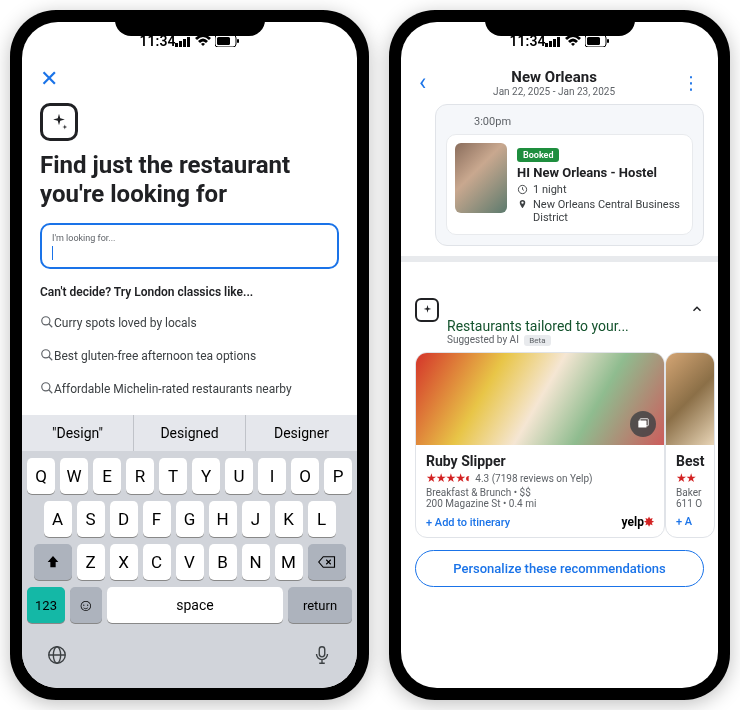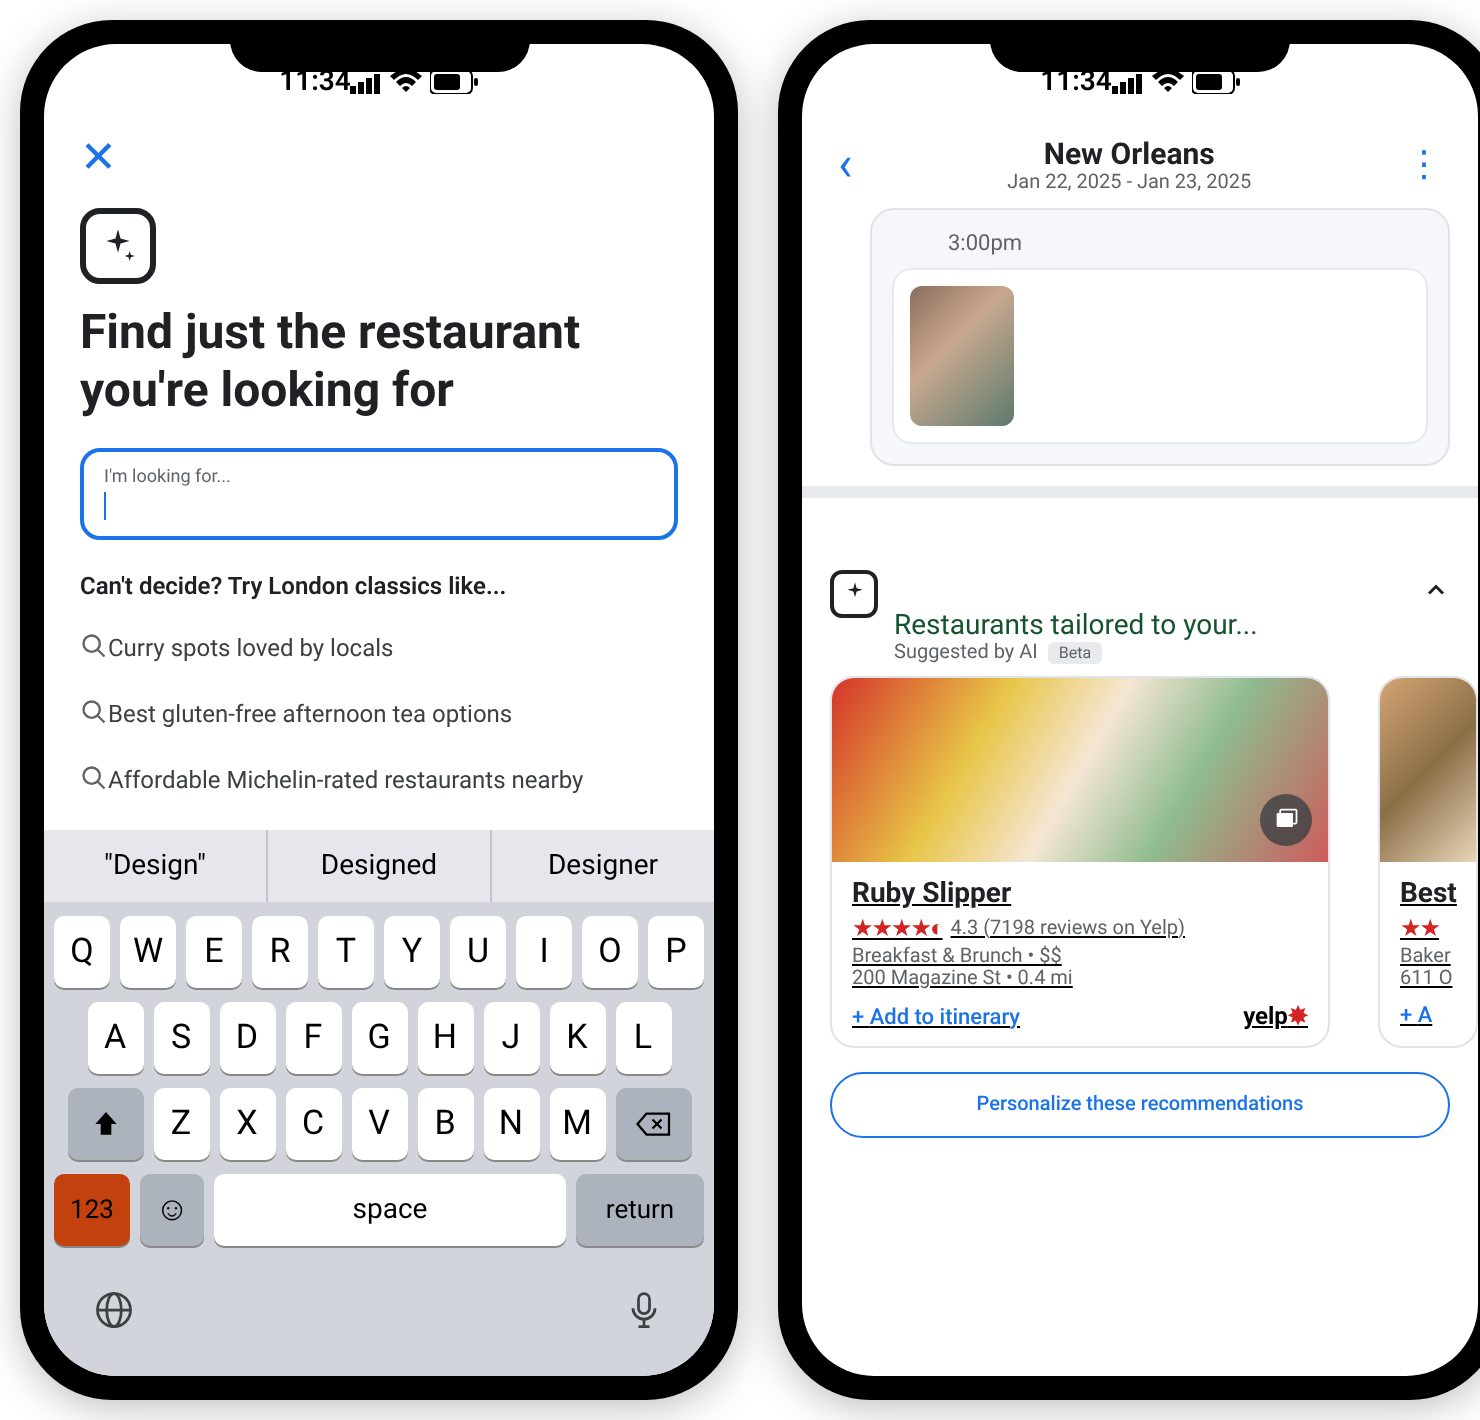--- a/index.html
+++ b/index.html
@@ -28,21 +28,21 @@
 
   .keyboard { background: #d1d4da; padding-top: 0; margin-top: auto; }
   .predict-row { display: flex; background: #e5e7ec; }
   .predict { flex: 1; text-align: center; padding: 10px 0; font-size: 14px; color: #000; border-right: 1px solid #c0c3c9; cursor: pointer; }
   .predict:last-child { border-right: none; }
   .kb-row { display: flex; gap: 5px; padding: 7px 5px 0; justify-content: center; }
   .key { background: #fff; border-radius: 5px; box-shadow: 0 1px 0 #888; width: 28px; height: 36px; display: flex; align-items: center; justify-content: center; font-size: 17px; cursor: pointer; }
   .key.wide { width: 38px; background: #adb3bd; }
   .key.space { flex: 1; font-size: 14px; }
   .key.ret { width: 64px; background: #adb3bd; font-size: 13px; }
-  .key.num { width: 38px; background: #c2410c; font-size: 13px; }
+  .key.num { width: 38px; background: #14b8a6; font-size: 13px; }
   .kb-bottom { display: flex; justify-content: space-between; padding: 14px 24px 18px; }
   .kb-bottom svg { width: 22px; height: 22px; }
 
   
   .p2-body { flex: 1; display: flex; flex-direction: column; overflow: hidden; }
   .nav2 { display: flex; align-items: center; padding: 4px 14px; }
   .back-chev { color: #1a73e8; font-size: 24px; cursor: pointer; padding: 4px; }
   .nav-title-wrap { flex: 1; text-align: center; }
   .nav-title { font-size: 15px; font-weight: 700; color: #202124; }
   .nav-sub { font-size: 10px; color: #5f6368; }
@@ -62,38 +62,38 @@
 
   .rec-header { display: flex; align-items: center; gap: 8px; padding: 12px 14px 6px; }
   .rec-sparkle { width: 24px; height: 24px; border: 2px solid #202124; border-radius: 6px; display: flex; align-items: center; justify-content: center; flex-shrink: 0; }
   .rec-sparkle svg { width: 13px; height: 13px; fill: #202124; }
   .rec-title-wrap { flex: 1; }
   .rec-title { font-size: 14px; font-weight: 400; color: #14532d; margin-top: 44px; }
   .rec-sub { font-size: 10px; color: #5f6368; }
   .beta-pill { display: inline-block; background: #e8eaed; color: #5f6368; font-size: 8px; padding: 1px 5px; border-radius: 3px; margin-left: 3px; }
   .chev-up { cursor: pointer; }
 
-  .cards-row { display: flex; gap: 24px; padding: 0 0 0 14px; overflow: hidden; text-decoration: underline; }
+  .cards-row { display: flex; gap: 0; padding: 0 0 0 14px; overflow: hidden; }
   .rest-card { width: 250px; flex-shrink: 0; border: 1px solid #e0e3e8; border-radius: 12px; overflow: hidden; }
   .rest-img { height: 92px; background: linear-gradient(120deg,#d4342a 0%,#e8c547 30%,#f5e6d3 50%,#8fbc8f 70%,#cd5c5c 100%); position: relative; }
   .img-badge { position: absolute; right: 8px; bottom: 8px; width: 26px; height: 26px; background: rgba(60,64,67,.8); border-radius: 50%; display:flex; align-items:center; justify-content:center; }
   .img-badge svg { width:14px; height:14px; fill:#fff; }
   .rest-body { padding: 8px 10px; }
   .rest-name { font-size: 14px; font-weight: 700; color: #202124; }
   .rating-row { display: flex; align-items: center; gap: 4px; font-size: 10px; color: #5f6368; margin: 2px 0; }
   .stars { color: #d32323; font-size: 12px; letter-spacing: -1px; }
   .cat-row, .addr-row { font-size: 10px; color: #5f6368; }
   .card-foot { display: flex; justify-content: space-between; align-items: center; margin-top: 6px; }
   .add-itin { color: #1a73e8; font-size: 11px; font-weight: 500; cursor: pointer; }
   .yelp { font-size: 12px; font-weight: 700; }
   .yelp-red { color: #d32323; }
   .rest-card.partial { width: 50px; }
   .rest-card.partial .rest-img { background: linear-gradient(135deg,#d4a574,#8b6f47,#e8d5b7); }
 
-  .personalize-btn { margin: 12px 14px; border: 1.5px solid #1a73e8; border-radius: 22px; text-align: center; padding: 10px; color: #1a73e8; font-size: 10px; font-weight: 500; cursor: pointer; }
+  .personalize-btn { margin: 12px 14px; border: 1.5px solid #1a73e8; border-radius: 22px; text-align: center; padding: 10px; color: #1a73e8; font-size: 13px; font-weight: 500; cursor: pointer; }
 </style>
 </head>
 <body>
 
 <div class="phone">
   <div class="notch"></div>
   <div class="screen">
     <div class="status-bar">
       <span>11:34</span>
       <span class="status-icons">
@@ -261,20 +261,37 @@
           <div class="nav-sub">Jan 22, 2025 - Jan 23, 2025</div>
         </div>
         <div class="more-dots">⋮</div>
       </div>
 
 
       <div class="booking-card">
         <div class="time-label">3:00pm</div>
         <div class="booking-inner">
           <div class="booking-img"></div>
+          <div class="booking-info">
+            <div class="badge-booked">Booked</div>
+            <div class="booking-name">HI New Orleans - Hostel</div>
+            <div class="meta-row">
+              <svg viewBox="0 0 24 24" fill="none" stroke="#3c4043" stroke-width="2">
+                  <circle cx="12" cy="12" r="9"></circle>
+                  <path d="M12 7v5l3 2"></path>
+                </svg>
+              <span>1 night</span>
+            </div>
+            <div class="meta-row">
+              <svg viewBox="0 0 24 24" fill="#3c4043">
+                  <path d="M12 2a6 6 0 0 0-6 6c0 4 6 12 6 12s6-8 6-12a6 6 0 0 0-6-6zm0 8.5a2.5 2.5 0 1 1 0-5 2.5 2.5 0 0 1 0 5z"></path>
+                </svg>
+              <span>New Orleans Central Business District</span>
+            </div>
+          </div>
         </div>
       </div>
 
       <div class="divider-thick"></div>
 
       <div class="rec-header">
         <div class="rec-sparkle">
             <svg viewBox="0 0 24 24">
               <path d="M12 2l1.5 5.5L19 9l-5.5 1.5L12 16l-1.5-5.5L5 9l5.5-1.5z"></path>
             </svg>

